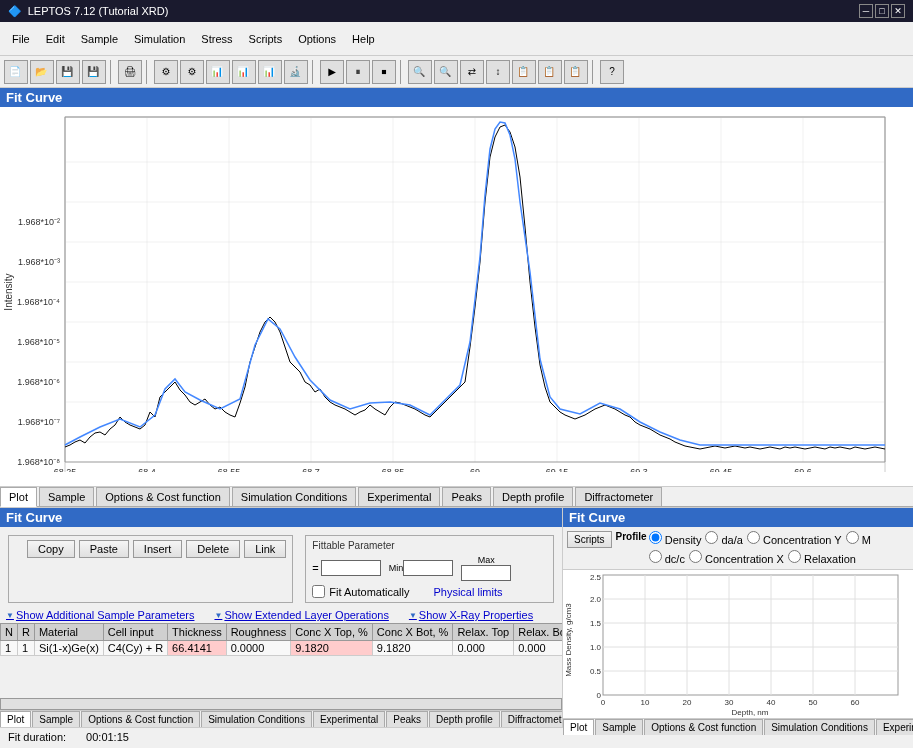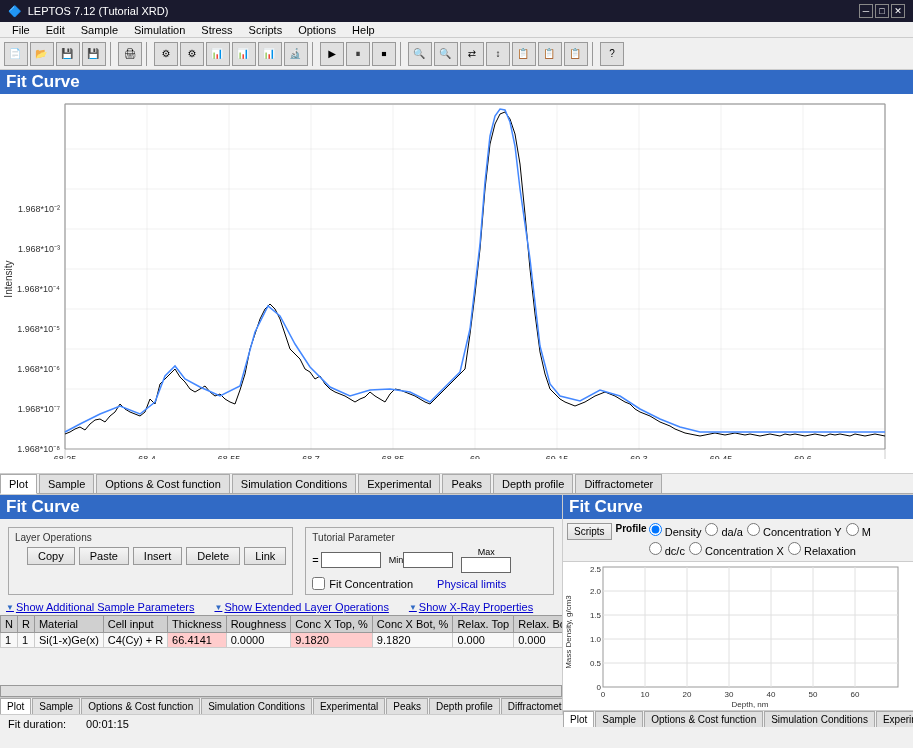--- a/index.html
+++ b/index.html
@@ -5,30 +5,30 @@
     * { box-sizing: border-box; margin: 0; padding: 0; }
     body { font-family: 'Segoe UI', Arial, sans-serif; font-size: 11px; background: #f0f0f0; overflow: hidden; width: 913px; height: 748px; }
     
     
     .title-bar { background: #1a1a2e; color: white; height: 22px; display: flex; align-items: center; padding: 0 8px; justify-content: space-between; }
     .title-bar-left { display: flex; align-items: center; gap: 6px; font-size: 11px; }
     .title-bar-controls { display: flex; gap: 2px; }
     .title-bar-btn { width: 14px; height: 14px; background: transparent; border: 1px solid #888; color: white; font-size: 9px; display: flex; align-items: center; justify-content: center; cursor: pointer; }
     
     
-    .menu-bar { background: #f0f0f0; border-bottom: 1px solid #ccc; height: 16px; display: flex; align-items: center; padding: 0 4px; }
+    .menu-bar { background: #f0f0f0; border-bottom: 1px solid #ccc; height: 34px; display: flex; align-items: center; padding: 0 4px; }
     .menu-item { padding: 2px 8px; font-size: 11px; cursor: pointer; }
     
     
     .toolbar { background: #f0f0f0; border-bottom: 1px solid #ccc; height: 32px; display: flex; align-items: center; padding: 2px 4px; gap: 2px; }
     .toolbar-btn { width: 24px; height: 24px; background: #e0e0e0; border: 1px solid #999; display: flex; align-items: center; justify-content: center; cursor: pointer; font-size: 10px; }
     .toolbar-sep { width: 4px; height: 24px; border-left: 1px solid #999; margin: 0 2px; }
     
     
-    .section-title { background: #316ac5; color: white; font-size: 17px; padding: 2px 6px; font-weight: bold; }
+    .section-title { background: #316ac5; color: white; font-size: 13px; padding: 2px 6px; font-weight: bold; }
     
     
     .tabs { display: flex; border-bottom: 1px solid #aaa; background: #f0f0f0; flex-wrap: nowrap; }
     .tab { padding: 3px 8px; font-size: 11px; border: 1px solid #aaa; border-bottom: none; background: #e0e0e0; cursor: pointer; margin-right: 2px; white-space: nowrap; }
     .tab.active { background: white; border-bottom: 1px solid white; margin-bottom: -1px; z-index: 1; }
     
     
     .bottom-area { display: flex; height: 220px; border-top: 1px solid #ccc; }
     .bottom-left { flex: 1; border-right: 1px solid #ccc; overflow: hidden; display: flex; flex-direction: column; }
     .bottom-right { width: 350px; display: flex; flex-direction: column; }
@@ -206,49 +206,48 @@
 </div>
 
 <div class="bottom-area">
 
   <div class="bottom-left">
     <div class="section-title">Fit Curve</div>
 
     <div style="display:flex; gap:4px; padding:4px 4px 0 4px;">
 
       <div class="panel-section" style="flex:0 0 auto;">
-        <div class="panel-section-title">Layer Operations</div>
         <div class="controls-row">
           <button class="btn">Copy</button>
           <button class="btn">Paste</button>
           <button class="btn">Insert</button>
           <button class="btn">Delete</button>
           <button class="btn">Link</button>
         </div>
       </div>
 
       <div class="panel-section" style="flex:1;">
-        <div class="panel-section-title">Tutorial Parameter</div>
+        <div class="panel-section-title">Fittable Parameter</div>
         <div style="display:flex; align-items:center; gap:8px; margin-bottom:4px;">
           <div style="display:flex; align-items:center; gap:2px;">
             <span>=</span>
             <input type="text" class="input-field" value="" style="">
           </div>
           <div style="display:flex; flex-direction:row; align-items:center;">
             <span style="font-size:9px;">Min</span>
             <input type="text" class="input-field" value="" style="width: 50px;">
           </div>
           <div style="display:flex; flex-direction:column; align-items:center;">
             <span style="font-size:9px;">Max</span>
             <input type="text" class="input-field" value="" style="width: 50px;">
           </div>
         </div>
         <div class="checkbox-row">
           <input type="checkbox" style="">
-          <span>Fit Concentration</span>
+          <span>Fit Automatically</span>
           <span style="margin-left:20px; color:#0000cc; cursor:pointer;">Physical limits</span>
         </div>
       </div>
     </div>
 
     <div class="show-params-row">
       <span class="show-link">Show Additional Sample Parameters</span>
       <span class="show-link">Show Extended Layer Operations</span>
       <span class="show-link">Show X-Ray Properties</span>
     </div>

